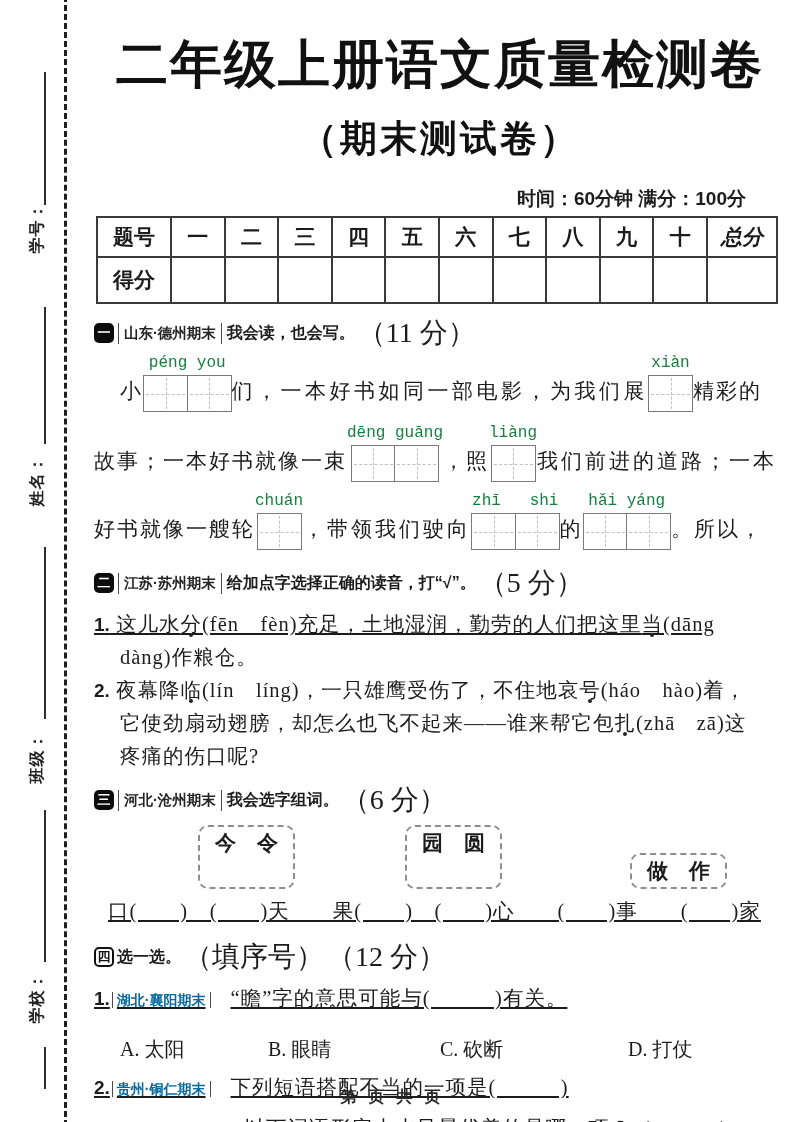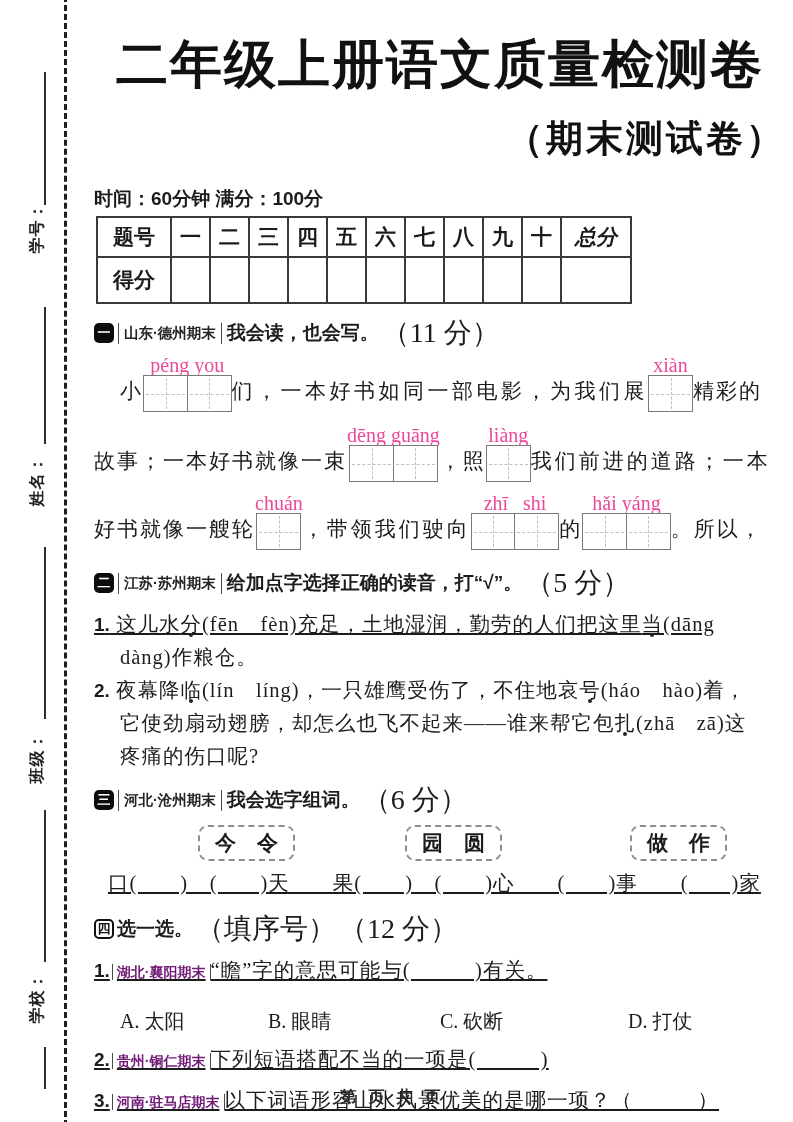--- a/index.html
+++ b/index.html
@@ -17,66 +17,66 @@
     transform:rotate(-90deg); font-size:16px; font-weight:700;
     font-family:"Liberation Sans", sans-serif; letter-spacing:1px; color:#222;
   }
   
   .main { position:absolute; left:94px; top:0; width:692px; }
   .title {
     margin-top:30px; text-align:center; font-size:52px; font-weight:900;
     letter-spacing:2px; font-family:"Liberation Sans", sans-serif; color:#111;
   }
   .subtitle {
-    margin-top:14px; text-align:right; font-size:37px; font-weight:800;
+    margin-top:14px; text-align:center; font-size:37px; font-weight:800;
     letter-spacing:3px; font-family:Liberation Mono, monospace; color:#111;
   }
   .info-line {
-    margin-top:22px; padding-right:40px;
+    margin-top:22px; text-align:right; padding-right:40px;
     font-size:19px; font-weight:700; font-family:"Liberation Sans", sans-serif;
   }
-  table.score { border-collapse:collapse; table-layout:fixed; width:536px; margin:4px 0 0 2px; }
+  table.score { border-collapse:collapse; table-layout:fixed; width:682px; margin:4px 0 0 2px; }
   table.score td {
     border:2px solid #3a3a3a; text-align:center; vertical-align:middle;
     font-size:21px; font-weight:700; color:#1b1b1b;
   }
   table.score tr:first-child td { height:40px; }
   table.score tr:last-child td { height:46px; }
   td.c-first { width:74px; } td.c-last { width:70px;font-style:italic; }
   
   .q-header { display:flex; align-items:center; margin-top:10px; }
   .q-icon {
     flex:0 0 auto; width:20px; height:20px; background:#0c0c0c; border-radius:5px;
     color:#fff; font-size:13px; font-weight:700; line-height:20px; text-align:center;
     font-family:"Liberation Sans", sans-serif; margin-right:3px;
   }
   .q-icon.outline { background:#fff; color:#101010; border:2px solid #101010; line-height:16px; }
   .q-source {
     font-size:14.5px; font-weight:600; color:#242424; padding:1px 5px; margin:0 5px 0 1px;
     border-left:1.5px solid #4a4a4a; border-right:1.5px solid #4a4a4a;
     font-family:"Liberation Sans", sans-serif; white-space:nowrap;
   }
-  .q-title { font-size:19px; font-weight:800; font-family:"Liberation Sans", sans-serif; white-space:nowrap; }
+  .q-title { font-size:16px; font-weight:800; font-family:"Liberation Sans", sans-serif; white-space:nowrap; }
   .q-score { font-size:28px; margin-left:3px; white-space:nowrap; }
   
   .row { display:flex; align-items:flex-end; }
   .rtxt { font-size:21px; letter-spacing:2px; padding-bottom:7px; white-space:pre; }
   .box-group { display:flex; flex-direction:column; align-items:center; }
-  .pinyin { height:21px; font-size:20px; font-family:Liberation Serif, serif; color:#ec4899; white-space:pre; }
+  .pinyin { height:21px; font-size:16px; font-family:Liberation Mono, monospace; color:#15803d; white-space:pre; }
   .boxes { display:flex; }
   .tzg { width:45px; height:37px; border:1.5px solid #7a7a7a; position:relative; background:#fff; }
   .tzg + .tzg { margin-left:-1.5px; }
   .tzg::before { content:""; position:absolute; left:50%; top:2px; bottom:2px; border-left:1px dashed #c0c0c0; }
   .tzg::after  { content:""; position:absolute; top:50%; left:2px; right:2px; border-top:1px dashed #c0c0c0; }
   
   .qline { font-size:20.5px; line-height:33px; letter-spacing:1px; white-space:pre-wrap; }
   .indent { padding-left:26px; }
   .qnum { font-weight:700; font-family:"Liberation Sans", sans-serif; font-size:19px; letter-spacing:0; }
   .inline-src {
-    font-size:14px; font-weight:600; color:#701a75; padding:0 4px; margin:0 0 0 2px;
+    font-size:14px; font-weight:600; color:#0369a1; padding:0 4px; margin:0 20px 0 2px;
     border-left:1.5px solid #4a4a4a; border-right:1.5px solid #4a4a4a;
     font-family:"Liberation Sans", sans-serif; letter-spacing:0;
   }
   .dot { position:relative; }
   .dot::after {
     content:""; position:absolute; left:50%; transform:translateX(-50%);
     bottom:-2px; width:4px; height:4px; border-radius:50%; background:#242424;
   }
   
   .choice-row { display:flex; margin-top:6px; }
@@ -242,21 +242,21 @@
     <div class="q-header mt8">
       <span class="q-icon">三</span>
       <span class="q-source">河北·沧州期末</span>
       <span class="q-title">我会选字组词。</span>
       <span class="q-score">（6 分）</span>
     </div>
 
     <div class="choice-row">
       <span class="choice" style="margin-left:104px;">今　令</span>
       <span class="choice" style="margin-left:110px;">园　圆</span>
-      <span class="choice" style="margin-left:128px;">做　作</span>
+      <span class="choice" style="margin-left:128px;margin-top:28px;">做　作</span>
     </div>
     <div class="qline mt6" style="padding-left:14px;">口(　　)　(　　)天　　果(　　)　(　　)心　　(　　)事　　(　　)家</div>
 
     <div class="q-header mt10">
       <span class="q-icon outline">四</span>
       <span class="q-title">选一选。</span>
       <span class="q-score">（填序号）</span>
       <span class="q-score">（12 分）</span>
     </div>
 

